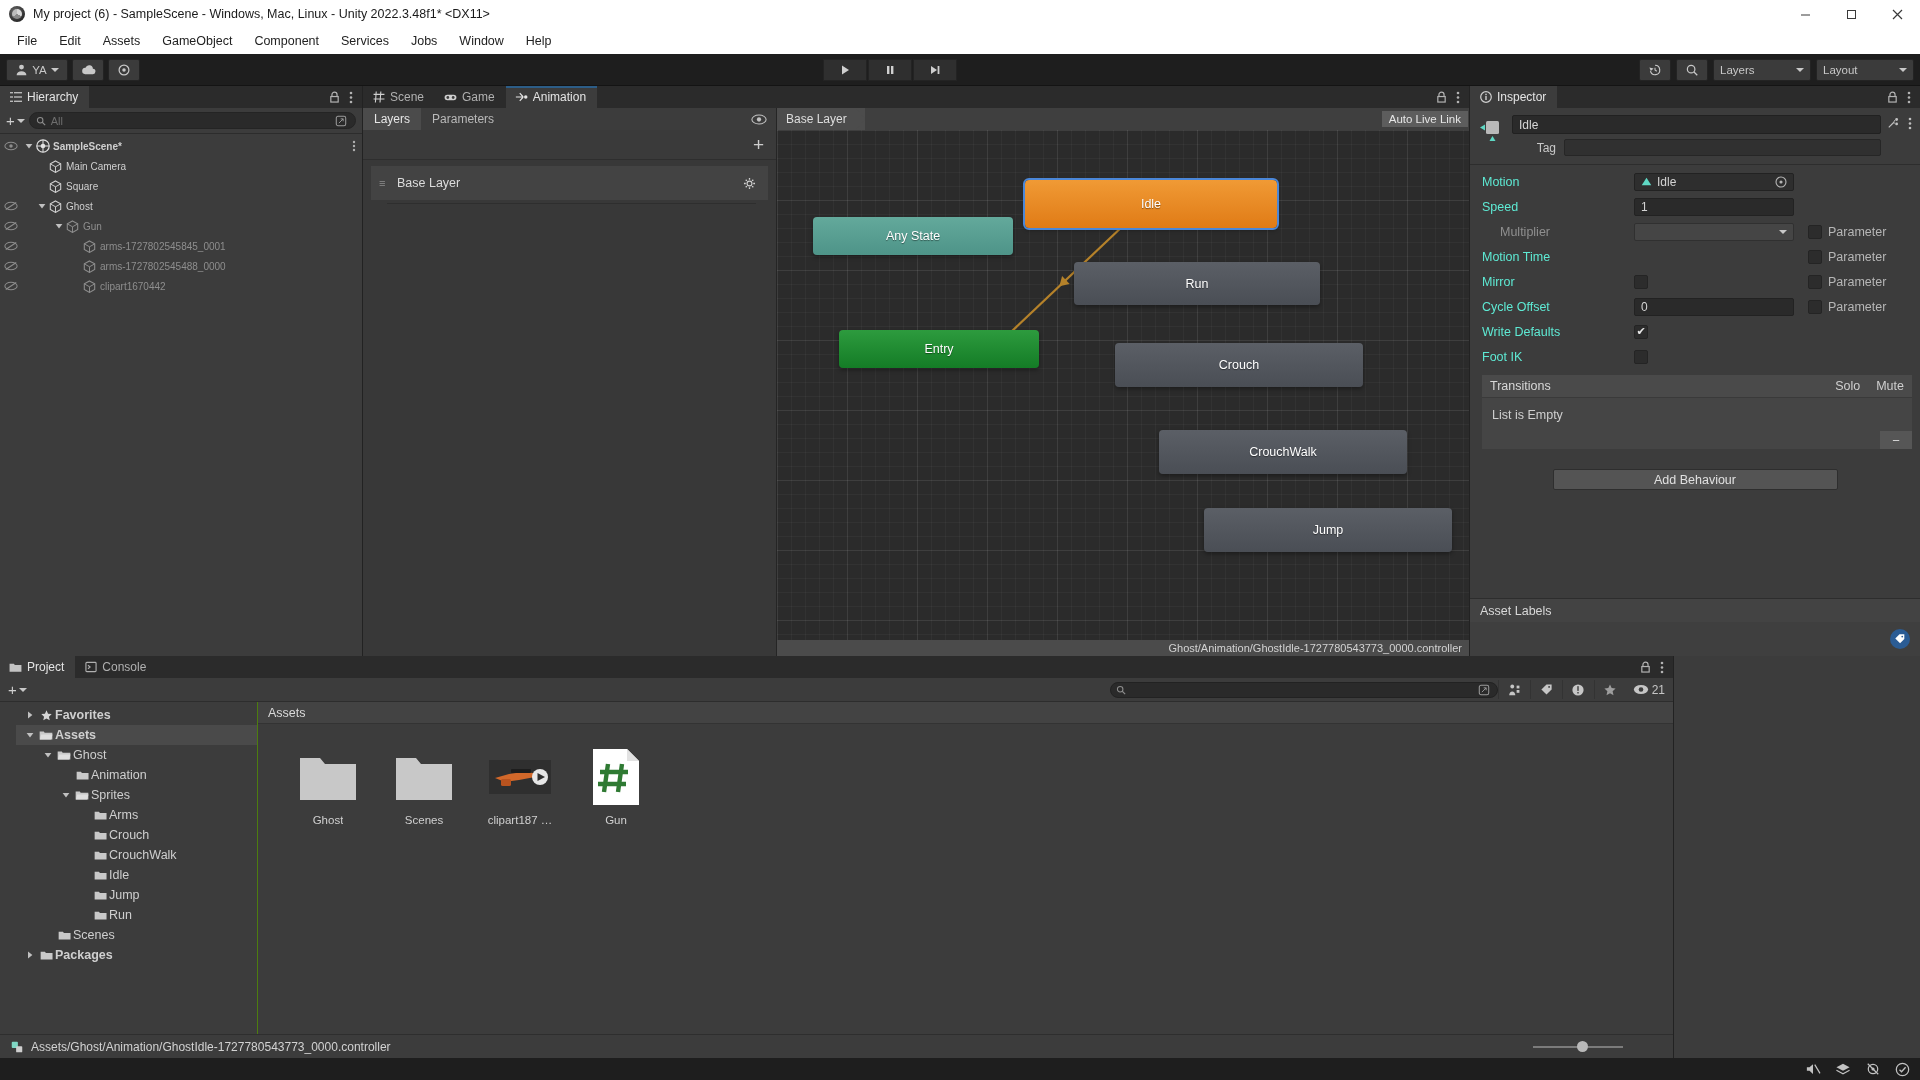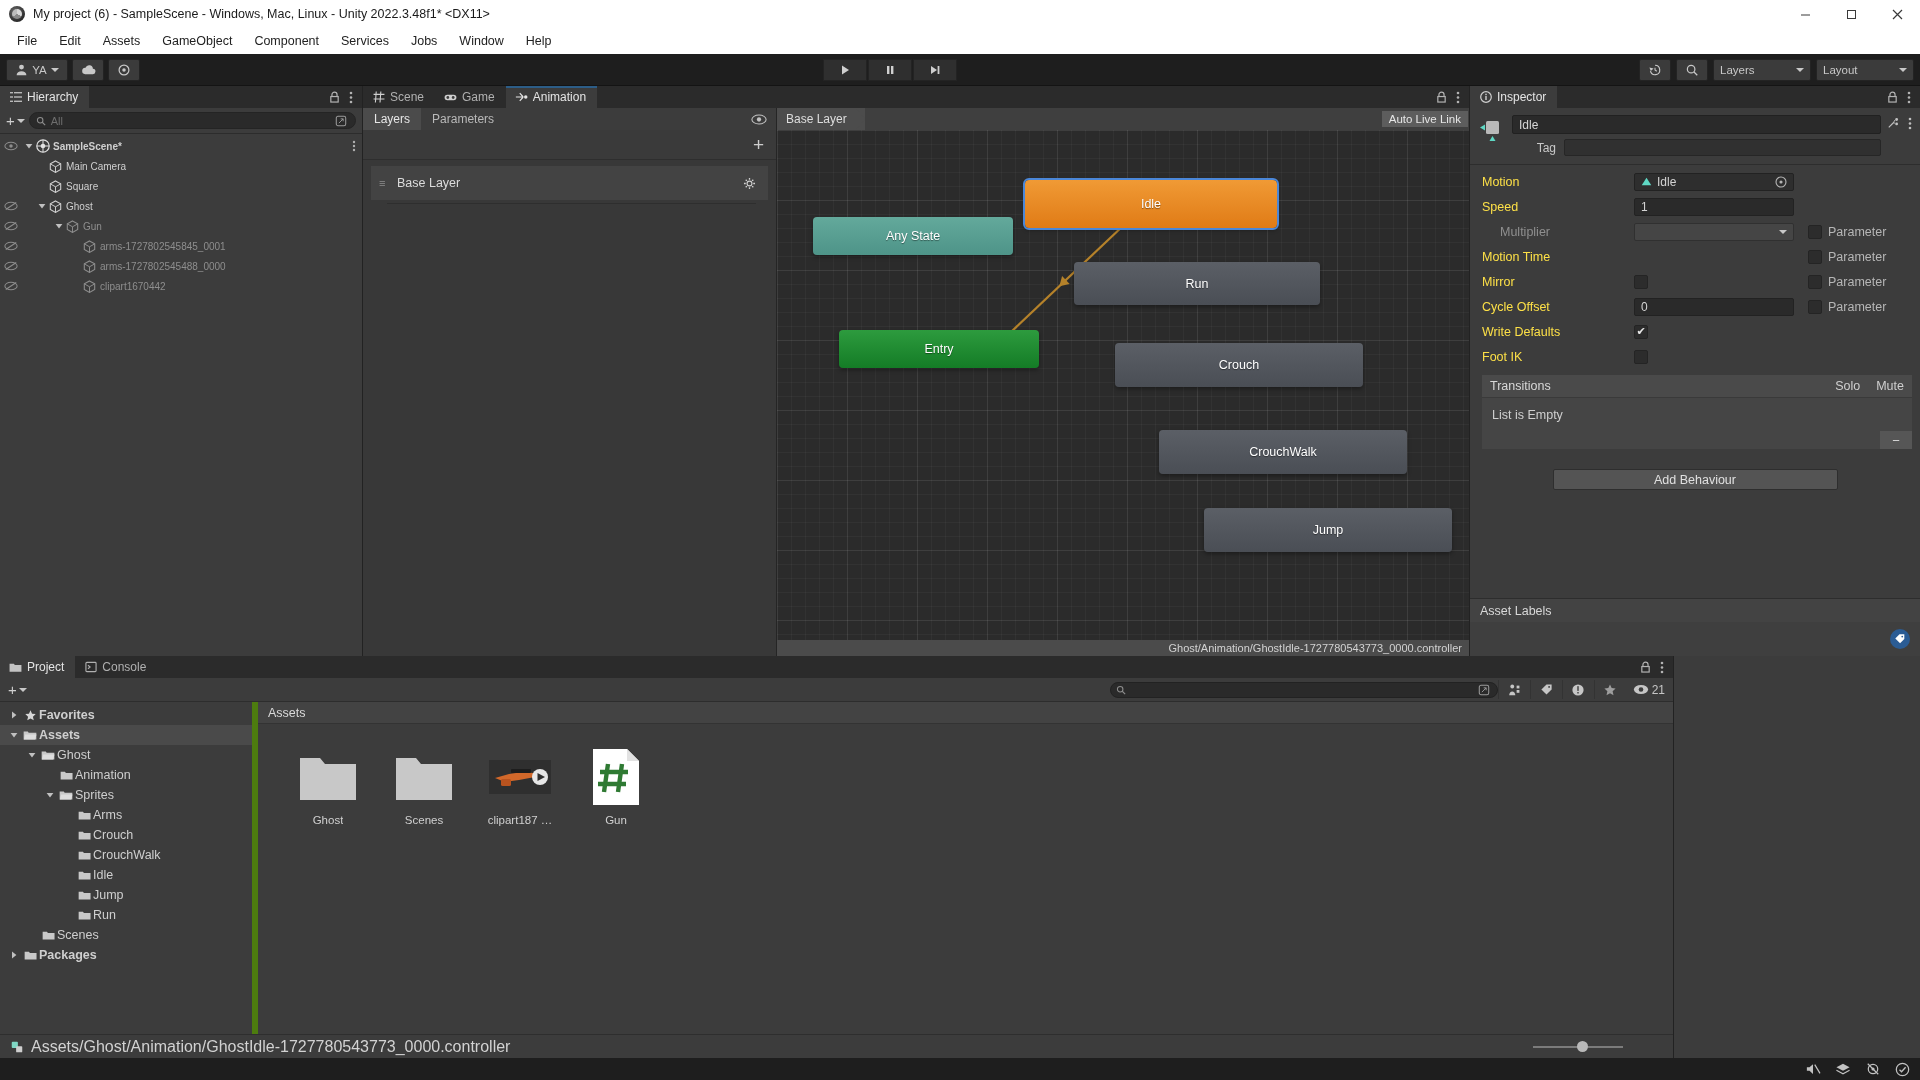--- a/index.html
+++ b/index.html
@@ -179,21 +179,21 @@
     height: 19px; background: #2a2a2a; border: 1px solid #212121; border-radius: 2px;
     color: #d6d6d6; font-size: 12px; display:flex; align-items:center; padding-left: 6px;
   }
   .insp-tagrow { display:flex; align-items:center; margin-top: 5px; gap: 8px;}
   .insp-taglabel { width: 44px; text-align: right; color:#c9c9c9; font-size: 12px;}
   .insp-tagfield { flex: 1 1 auto; height: 17px; background: #303030; border:1px solid #262626; border-radius:2px; }
   .insp-head-right { display:flex; align-items:center; gap:7px; padding-top:1px; color:#c0c0c0;}
 
   .insp-body { padding: 4px 0 0 0; }
   .frow { display:flex; align-items:center; height: 25px; padding: 0 8px 0 12px; gap: 0; }
-  .flabel { width: 152px; color:#fde047; font-size: 12.5px; flex:none;}
+  .flabel { width: 152px; color:#5eead4; font-size: 12.5px; flex:none;}
   .flabel.sub { padding-left: 18px; color:#8f8f8f; }
   .fctl { flex: 1 1 auto; display:flex; align-items:center; }
   .ffield {
     flex:1 1 auto; height: 18px; background: #2a2a2a; border: 1px solid #222; border-radius:2px;
     color:#d4d4d4; font-size:12px; display:flex; align-items:center; padding: 0 6px; gap:5px;
   }
   .ffield.objfield { background:#2e2e2e; justify-content: space-between;}
   .ffield.popup { background:#454545; border-color:#303030; justify-content: flex-end; }
   .objval { display:flex;align-items:center;gap:5px;}
   .chk { width: 14px; height: 14px; background:#2c2c2c; border:1px solid #242424; border-radius:2px; flex:none; display:flex;align-items:center;justify-content:center;}
@@ -221,34 +221,34 @@
   .project { flex: 0 0 auto; width: 1674px; border-right:1px solid #222; display:flex; flex-direction:column; min-height:0;}
   .proj-toolbar { height: 24px; background:#3c3c3c; display:flex; align-items:center; padding: 0 8px; gap: 14px; flex:0 0 24px; border-bottom:1px solid #2d2d2d;}
   .proj-search-wrap { flex: 1 1 auto; display:flex; align-items:center; justify-content:flex-end; gap: 0; }
   .proj-search {
     width: 388px; height: 16px; background: #2a2a2a; border:1px solid #222; border-radius: 8px;
     display:flex; align-items:center; padding: 0 5px; gap: 5px; color:#6e6e6e; font-size: 11px;
   }
   .proj-filter-btn { width: 32px; height: 19px; display:flex;align-items:center;justify-content:center; color:#c6c6c6; border-left:1px solid #333;}
   .proj-count { display:flex; align-items:center; gap:3px; color:#c6c6c6; font-size:12px; padding-left:7px;}
   .proj-split { flex: 1 1 auto; display:flex; min-height:0; }
-  .proj-tree { flex: 0 0 258px; background:#3c3c3c; border-right:6px solid #4d7c0f; padding-top: 3px; overflow:hidden;}
+  .proj-tree { flex: 0 0 258px; background:#3c3c3c; border-right:1px solid #4d7c0f; padding-top: 3px; overflow:hidden;padding-left:16px;}
   .trow { height: 20px; display:flex; align-items:center; font-size:12.5px; color:#cfcfcf; }
   .trow.sel { background:#4a4a4a; }
   .tarrow { width: 15px; flex:none; display:flex;align-items:center;justify-content:center; color:#c0c0c0; font-size:8px;}
   .tico { width: 18px; flex:none; display:flex;align-items:center;justify-content:center;}
   .tlabel { white-space:nowrap;}
   .proj-content { flex: 1 1 auto; background:#3c3c3c; display:flex; flex-direction:column; min-width:0;}
   .proj-crumb { height: 22px; background:#434343; display:flex; align-items:center; padding-left:10px; color:#d9d9d9; font-size:12.5px; border-bottom:1px solid #333;}
   .asset-grid { flex: 1 1 auto; padding: 16px 0 0 22px; display:flex; flex-wrap:wrap; align-content:flex-start; gap: 0;}
   .asset-cell { width: 96px; display:flex; flex-direction:column; align-items:center; gap:8px; padding-top:8px;}
   .asset-thumb { width: 64px; height: 58px; display:flex; align-items:center; justify-content:center; position:relative;}
   .asset-name { font-size: 11.5px; color:#d0d0d0; max-width:92px; overflow:hidden; text-overflow:ellipsis; white-space:nowrap; text-align:center;}
   .proj-status { height: 24px; background:#3c3c3c; border-top:1px solid #2e2e2e; display:flex; align-items:center; padding: 0 10px; gap:7px; flex:0 0 24px;}
-  .proj-status .pathtxt { flex:1 1 auto; font-size:16px; color:#d2d2d2; white-space:nowrap;}
+  .proj-status .pathtxt { flex:1 1 auto; font-size:12px; color:#d2d2d2; white-space:nowrap;}
   .zoom-slider { width: 90px; height: 14px; display:flex; align-items:center; position:relative; margin-right: 40px;}
   .zoom-track { width: 90px; height:2px; background:#7b7b7b;}
   .zoom-knob { position:absolute; left: 44px; width: 11px; height: 11px; border-radius:50%; background:#b9b9b9;}
 
   
   .lower-right { flex: 1 1 auto; background:#3c3c3c; display:flex; flex-direction:column; min-width:0;}
 
   
   .statusbar {
     height: 22px; background: #1e1e1e; flex: 0 0 22px; display:flex; align-items:center;

